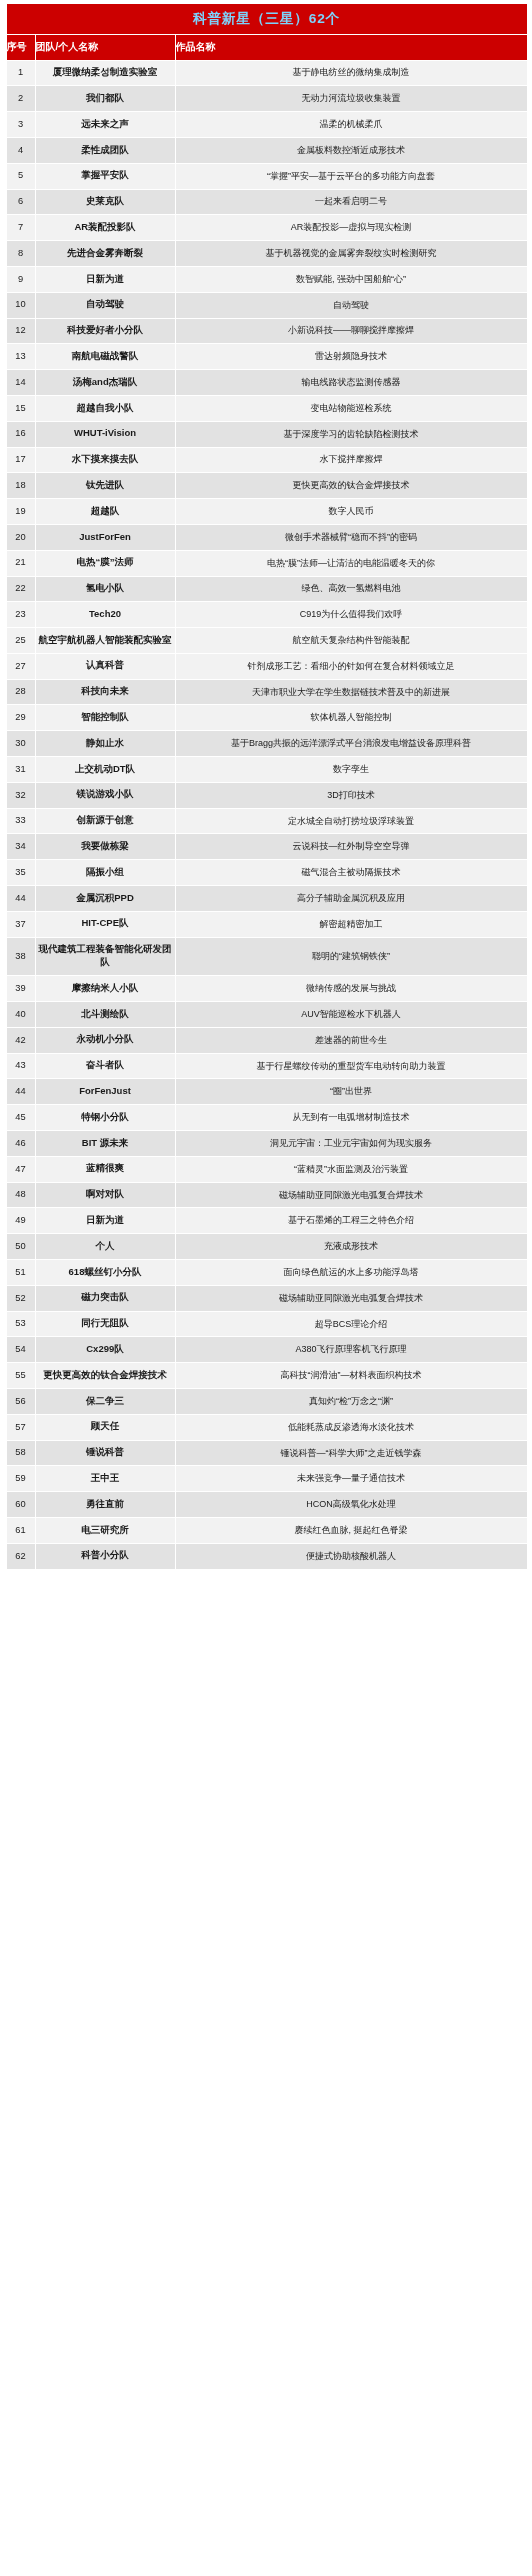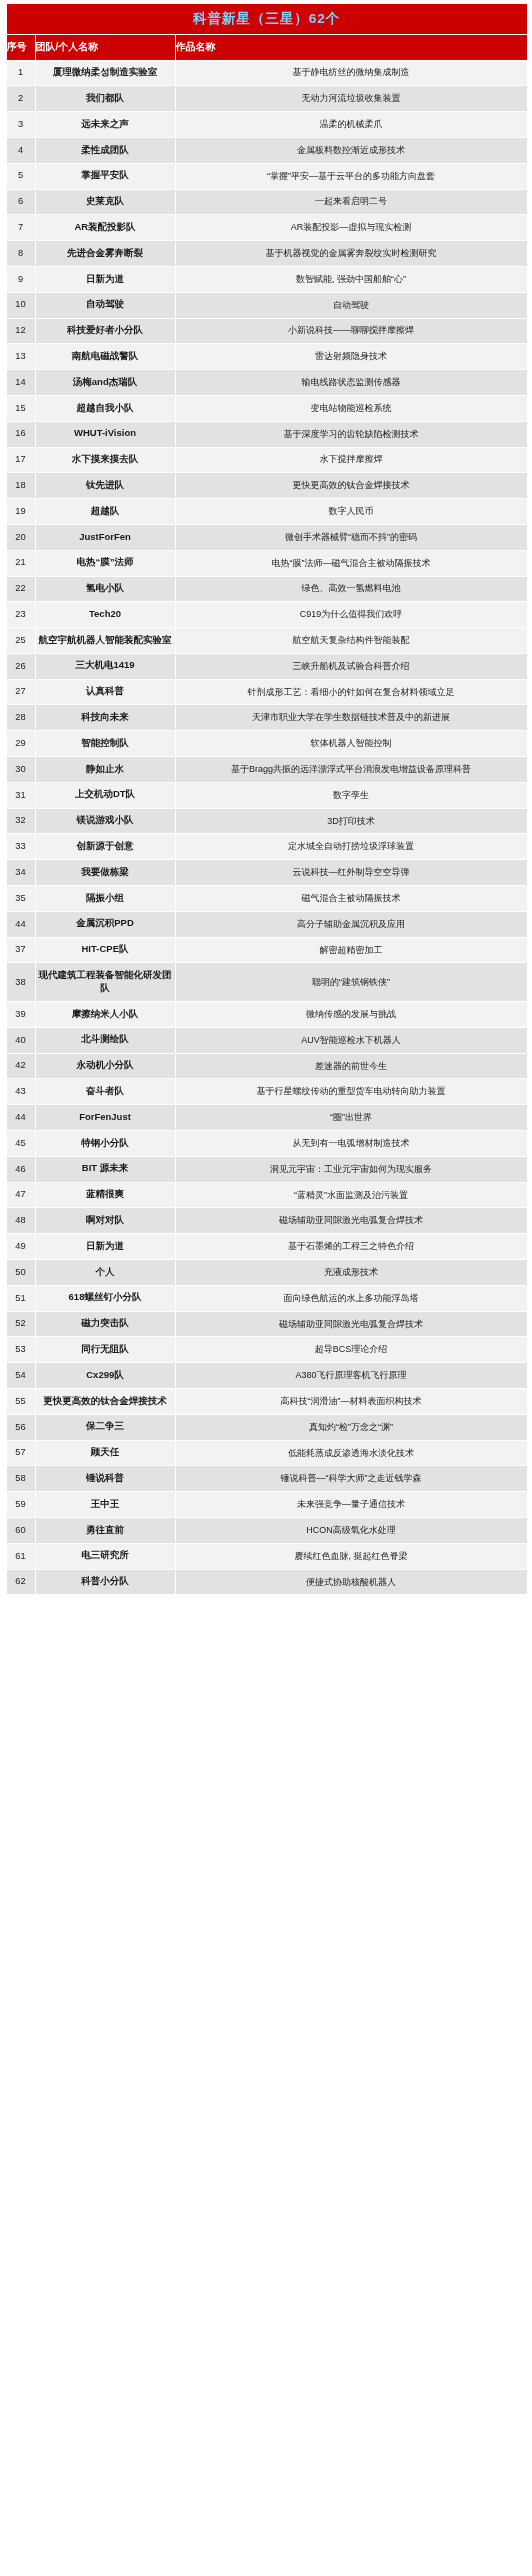--- a/index.html
+++ b/index.html
@@ -186,41 +186,36 @@
           <td class="work">数字人民币</td>
         </tr>
         <tr class="alt">
           <td class="idx">20</td>
           <td class="team">JustForFen</td>
           <td class="work">微创手术器械臂“稳而不抖”的密码</td>
         </tr>
         <tr>
           <td class="idx">21</td>
           <td class="team">电热“膜”法师</td>
-          <td class="work">电热“膜”法师—磁气混合主被动隔振技术</td>
+          <td class="work">电热“膜”法师—让清洁的电能温暖冬天的你</td>
         </tr>
         <tr class="alt">
           <td class="idx">22</td>
           <td class="team">氢电小队</td>
           <td class="work">绿色、高效一氢燃料电池</td>
         </tr>
         <tr>
           <td class="idx">23</td>
           <td class="team">Tech20</td>
           <td class="work">C919为什么值得我们欢呼</td>
         </tr>
         <tr>
           <td class="idx">25</td>
           <td class="team">航空宇航机器人智能装配实验室</td>
           <td class="work">航空航天复杂结构件智能装配</td>
-        </tr>
-        <tr class="alt">
-          <td class="idx">26</td>
-          <td class="team">三大机电1419</td>
-          <td class="work">三峡升船机及试验合科普介绍</td>
         </tr>
         <tr>
           <td class="idx">27</td>
           <td class="team">认真科普</td>
           <td class="work">针剂成形工艺：看细小的针如何在复合材料领域立足</td>
         </tr>
         <tr class="alt">
           <td class="idx">28</td>
           <td class="team">科技向未来</td>
           <td class="work">天津市职业大学在学生数据链技术普及中的新进展</td>

